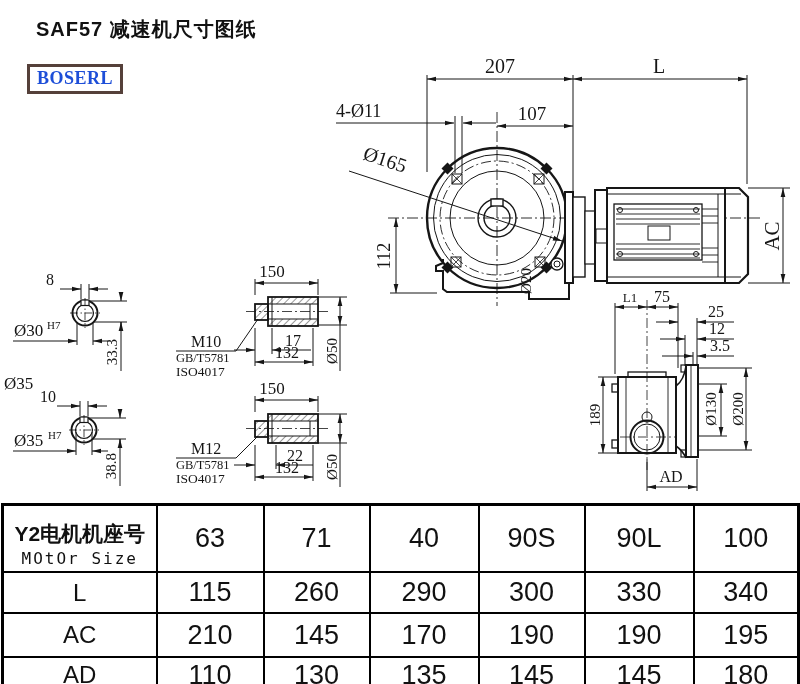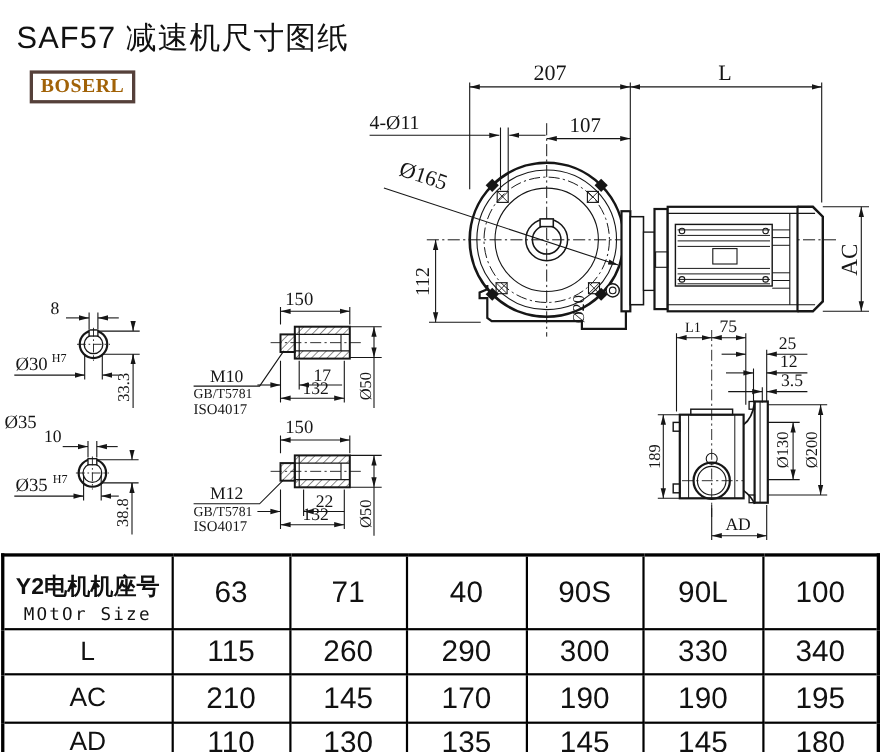--- a/index.html
+++ b/index.html
@@ -1,22 +1,22 @@
 <!DOCTYPE html>
 <html><head>
 <meta charset="utf-8">
 <style>
   html,body{margin:0;padding:0;background:#fff;}
   .stage{position:relative;width:800px;height:684px;background:#fff;overflow:hidden;
          font-family:"Liberation Sans",sans-serif;color:#111;}
-  .title{position:absolute;left:15px;top:16px;font-size:28px;font-weight:normal;
+  .title{position:absolute;left:36px;top:16px;font-size:20px;font-weight:bold;
          letter-spacing:1px;white-space:nowrap;}
   .logo{position:absolute;left:27px;top:64px;border:3px solid #55403a;background:#fff;
         padding:1px 7px 2px 7px;font-family:"Liberation Serif",serif;
-        font-weight:bold;font-size:18px;color:#a16207;letter-spacing:0.5px;}
+        font-weight:bold;font-size:18px;color:#1d4ed8;letter-spacing:0.5px;}
   svg text{font-family:"Liberation Serif",serif;fill:#161616;}
   .dimtable{position:absolute;left:1px;top:503px;border-collapse:collapse;
             table-layout:fixed;}
   .dimtable td{border:2px solid #000;text-align:center;vertical-align:middle;
                font-size:27px;padding:0;}
   .dimtable tr:first-child td{border-top-width:3px;}
   .dimtable tr:last-child td{border-bottom-width:3px;}
   .dimtable td:first-child{border-left-width:3px;}
   .dimtable td:last-child{border-right-width:3px;}
   .dimtable .rowlab{font-size:24px;}

